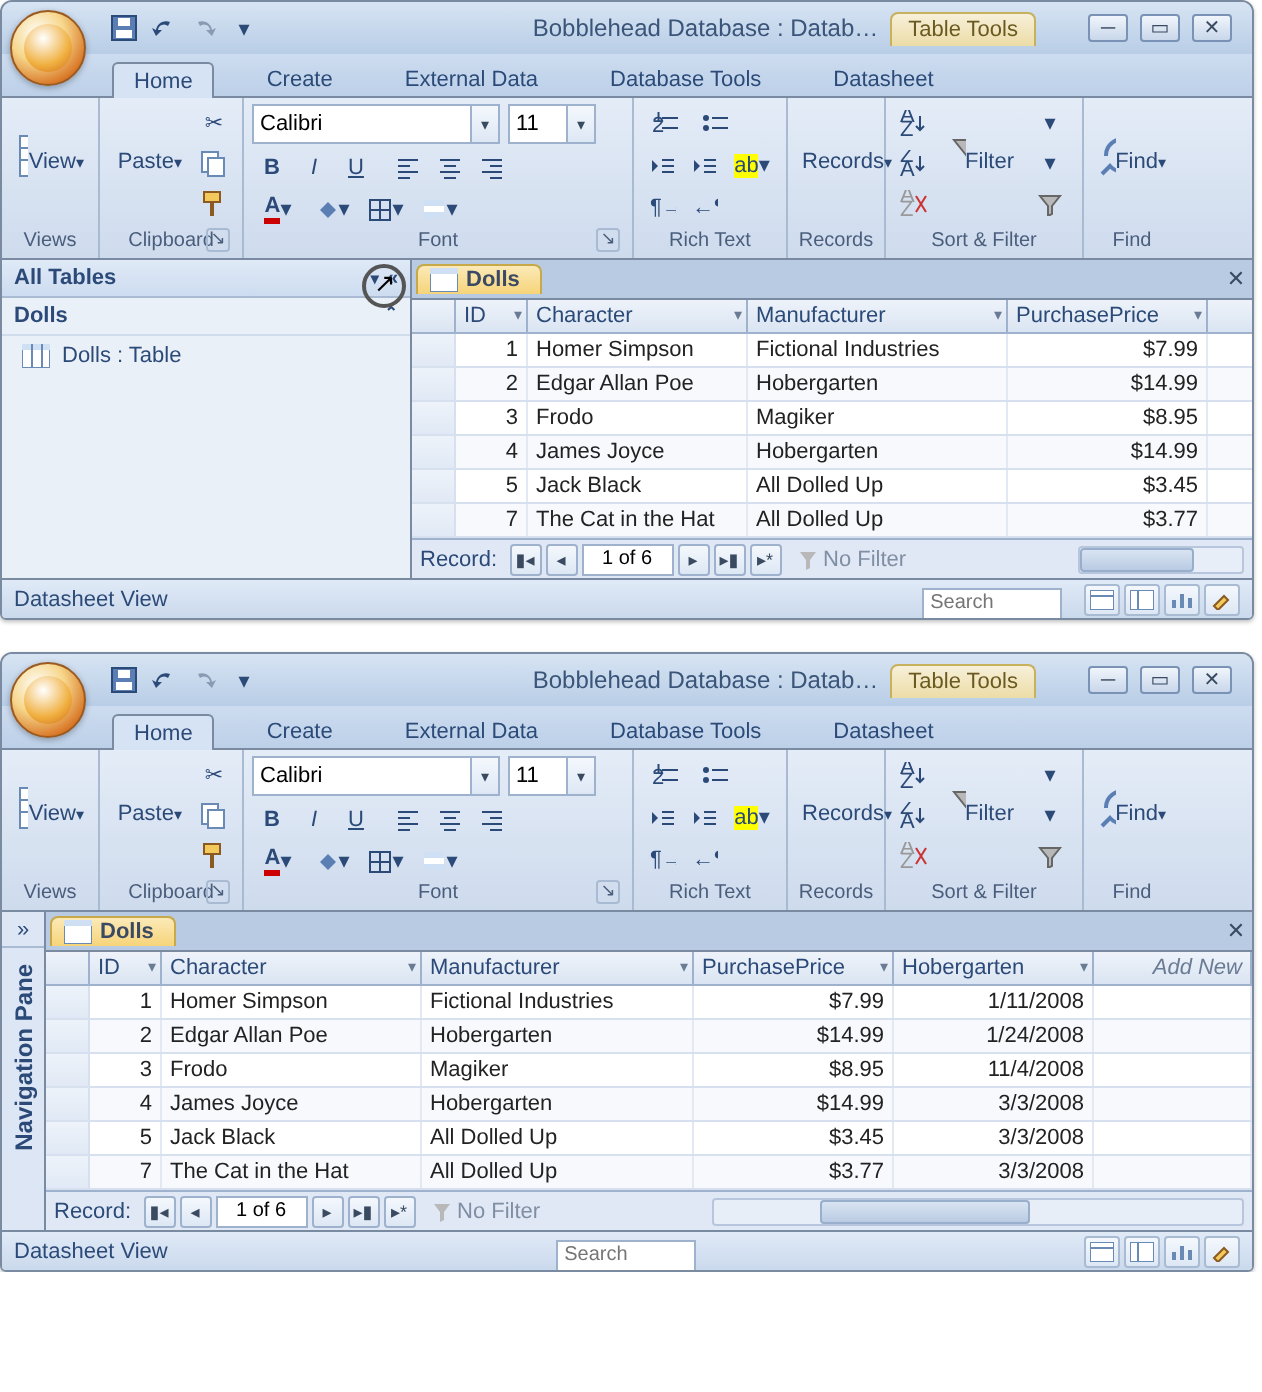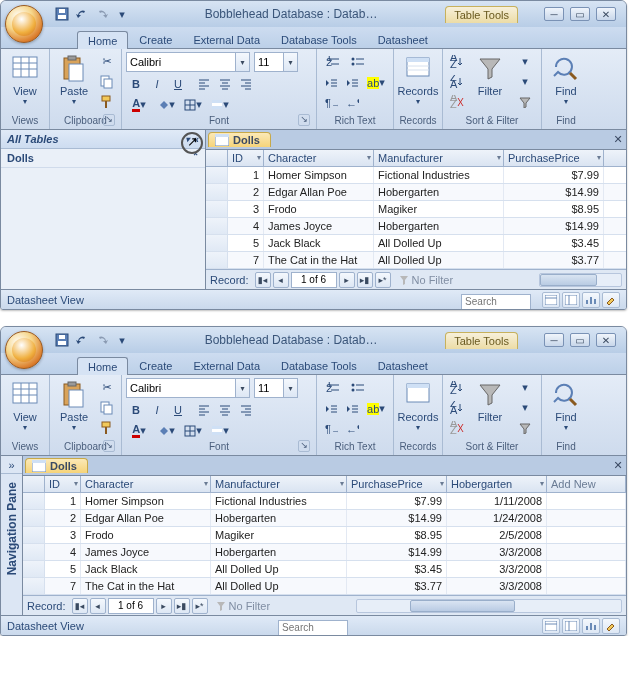--- a/index.html
+++ b/index.html
@@ -12,50 +12,50 @@
     box-shadow: 0 1px 2px rgba(0,0,0,.25);
     overflow: hidden;
   }
   .app-window + .app-window { margin-top: 16px; }
   
   .titlebar { display: flex; align-items: center; height: 26px; padding: 0 4px; background: linear-gradient(180deg,#d7e4f3,#b8cde6); }
   .office-btn { width: 38px; height: 38px; border-radius: 50%; background: radial-gradient(circle at 35% 30%,#fff,#f6d68a 40%,#da7a2a 75%,#9a4a14 100%); border: 1px solid #9a5a20; position: relative; top: 10px; margin-right: 4px; box-shadow: 0 1px 3px rgba(0,0,0,.3); }
   .office-btn::after { content:""; position:absolute; inset:6px; border-radius:50%; background: radial-gradient(circle at 40% 30%,#fff,#f0b040 60%,#d06a18 100%); }
   .qat { display:flex; align-items:center; gap:2px; padding:0 6px; }
   .qat-btn { width:18px; height:18px; display:flex; align-items:center; justify-content:center; border:1px solid transparent; border-radius:3px; color:#2b4a78; }
-  .title-text { flex:1; text-align:center; color:#3a5579; font-size:12px; white-space:nowrap; overflow:hidden; text-overflow:ellipsis; padding:0 6px; }
+  .title-text { flex:1; text-align:right; color:#3a5579; font-size:12px; white-space:nowrap; overflow:hidden; text-overflow:ellipsis; padding:0 6px; }
   .table-tools { background:linear-gradient(180deg,#f7f0da,#ecdca6); border:1px solid #c7b15c; border-bottom:none; border-radius:4px 4px 0 0; padding:2px 8px; font-size:11px; color:#6a5a20; margin-right:20px; }
   .win-controls { display:flex; gap:6px; padding:0 6px; }
   .win-btn { width:20px; height:14px; border:1px solid #7a92b5; border-radius:2px; background:linear-gradient(180deg,#f0f5fb,#c8d7ea); display:flex; align-items:center; justify-content:center; font-size:10px; color:#3a4a60; }
   
-  .tabrow { display:flex; align-items:flex-end; height:22px; padding-left:76px; gap:1px; border-bottom:1px solid #7a8aa0; background:linear-gradient(180deg,#cddcf0,#bcd0e8); }
+  .tabrow { display:flex; align-items:flex-end; height:22px; padding-left:55px; gap:16px; border-bottom:1px solid #7a8aa0; background:linear-gradient(180deg,#cddcf0,#bcd0e8); }
   .tab { padding:3px 10px 2px; color:#2b4a78; cursor:default; }
   .tab.active { background:#d6e3f4; border:1px solid #7a8aa0; border-bottom:none; border-radius:3px 3px 0 0; margin-bottom:-1px; font-weight:500; }
   
   .ribbon { display:flex; background:linear-gradient(180deg,#e4ecf7,#cedbed); border-bottom:1px solid #7a8aa0; }
   .group { display:flex; flex-direction:column; border-right:1px solid #a9bbd3; padding:3px 4px 1px; }
   .group-body { flex:1; display:flex; align-items:flex-start; gap:3px; min-height:60px; }
   .group-label { text-align:center; font-size:10px; color:#4a5e7c; padding:1px 0 2px; position:relative; }
   .group-label.launcher::after { content:"↘"; position:absolute; right:2px; top:0; font-size:9px; color:#4a5e7c; border:1px solid #a9bbd3; width:10px; height:10px; line-height:9px; border-radius:2px; }
-  .bigbtn { display:flex; flex-direction:column; align-items:center; justify-content:flex-start; width:40px; height:58px; border:1px solid transparent; border-radius:3px; padding:2px; color:#2b4a78; }
+  .bigbtn { display:flex; flex-direction:row; align-items:center; justify-content:flex-start; width:40px; height:58px; border:1px solid transparent; border-radius:3px; padding:2px; color:#2b4a78; }
   .bigbtn .icn { width:28px; height:28px; margin-bottom:2px; }
   .smallbtn-col { display:flex; flex-direction:column; gap:1px; }
   .smallbtn-row { display:flex; gap:1px; }
   .smallbtn { width:20px; height:19px; display:flex; align-items:center; justify-content:center; border:1px solid transparent; border-radius:3px; color:#2b4a78; font-size:11px; }
   .fontbox { display:flex; }
   .fontbox input { height:20px; border:1px solid #9fb2cd; background:#fff; padding:0 3px; font-size:11px; }
   .fontname { width:110px; }
   .fontsize { width:30px; text-align:left; }
   .drop { width:14px; border:1px solid #9fb2cd; border-left:none; background:linear-gradient(180deg,#f4f8fd,#dde7f4); display:flex; align-items:center; justify-content:center; font-size:8px; color:#3a4a60; }
   
   svg { display:block; pointer-events:none; }
   
   .body-area { display:flex; background:#c7d6ea; }
   .navpane { width:205px; background:#eaf0f8; border-right:1px solid #7a8aa0; display:flex; flex-direction:column; }
-  .nav-header { display:flex; align-items:center; justify-content:space-between; padding:3px 6px; border-bottom:1px solid #a9bbd3; background:linear-gradient(180deg,#e0eaf7,#cddcf0); font-weight:bold; color:#2b4a78; font-size:12px;font-style:italic; }
+  .nav-header { display:flex; align-items:center; justify-content:space-between; padding:3px 6px; border-bottom:1px solid #a9bbd3; background:linear-gradient(180deg,#e0eaf7,#cddcf0); font-weight:bold; color:#2b4a78; font-size:12px; }
   .nav-section { padding:3px 6px; font-weight:bold; color:#2b4a78; border-bottom:1px solid #d0dbeb; }
   .nav-item { display:flex; align-items:center; gap:6px; padding:4px 10px; color:#2b4a78; }
   .nav-item .tblicn { width:14px; height:12px; }
   .navpane-collapsed { width:22px; background:#dce6f4; border-right:1px solid #7a8aa0; display:flex; flex-direction:column; align-items:center; }
   .nav-collapsed-expand { width:100%; height:18px; display:flex; align-items:center; justify-content:center; color:#2b4a78; border-bottom:1px solid #a9bbd3; }
   .nav-collapsed-label { writing-mode: vertical-rl; transform: rotate(180deg); padding:8px 0; color:#2b4a78; font-weight:bold; font-size:12px; }
   
   .doc-tabs { display:flex; align-items:center; background:#b9cbe3; padding-left:2px; height:20px; border-bottom:1px solid #7a8aa0; }
   .doc-tab { display:flex; align-items:center; gap:4px; background:linear-gradient(180deg,#fbe9b7,#f6d479); border:1px solid #c7a94a; border-bottom:none; border-radius:4px 4px 0 0; padding:1px 10px 1px 6px; font-weight:bold; color:#3b4a63; }
   .doc-close { margin-left:auto; width:16px; height:16px; display:flex; align-items:center; justify-content:center; color:#3b4a63; }
@@ -74,21 +74,21 @@
   .w1 .col-id { width:36px; }
   .w1 .col-char { width:110px; }
   .w1 .col-manu { width:130px; }
   .w1 .col-price { width:100px; }
   
   .w2 .col-id { width:36px; }
   .w2 .col-char { width:130px; }
   .w2 .col-manu { width:136px; }
   .w2 .col-price { width:100px; }
   .w2 .col-date { width:100px; }
-  .w2 .col-add { flex:1; color:#6a7b94; }
+  .w2 .col-add { flex:1; font-style:italic; color:#6a7b94;justify-content:flex-end; }
   
   .recnav { display:flex; align-items:center; gap:2px; background:#dfe8f4; border-top:1px solid #9fb2cd; padding:1px 4px; height:20px; }
   .recnav .lbl { color:#2b4a78; margin-right:4px; }
   .recnav .nbtn { width:16px; height:16px; display:flex; align-items:center; justify-content:center; border:1px solid #9fb2cd; border-radius:2px; background:linear-gradient(180deg,#f4f8fd,#dde7f4); font-size:9px; color:#3a4a60; }
   .recnav input { width:46px; height:16px; border:1px solid #9fb2cd; text-align:center; font-size:10px; }
   .recnav .filter { color:#808ea3; margin:0 6px; display:flex; align-items:center; gap:3px; }
   .recnav .search { flex:0 0 auto;margin-top:44px; }
   .recnav .search input { width:70px; text-align:left; padding:0 3px; }
   .hscroll { flex:1; height:14px; margin-left:6px; background:#e7eef8; border:1px solid #b7c6dd; border-radius:2px; position:relative; }
   .hscroll .thumb { position:absolute; height:100%; background:linear-gradient(180deg,#d9e4f2,#b9cbe3); border:1px solid #99aeca; border-radius:2px; }
@@ -395,20 +395,29 @@
         <span>All Tables</span>
         <span style="display:flex; gap:4px; align-items:center;">
           <span style="font-size:8px;">▾</span>
           <span style="font-size:10px;">«</span>
         </span>
       </div>
       <div class="nav-section">
         <span>Dolls</span>
         <span style="float:right; font-size:8px;">⌃</span>
       </div>
+      <div class="nav-item">
+        <svg class="tblicn">
+            <rect x="0" y="0" width="14" height="12" fill="#fff" stroke="#6a8ab6"></rect>
+            <rect x="0" y="0" width="14" height="3" fill="#cfe0f5"></rect>
+            <line x1="5" y1="0" x2="5" y2="12" stroke="#6a8ab6"></line>
+            <line x1="10" y1="0" x2="10" y2="12" stroke="#6a8ab6"></line>
+          </svg>
+        <span>Dolls : Table</span>
+      </div>
       <div class="cursor-overlay" style="left:180px; top:2px;"></div>
     </div>
 
     <div class="sheet">
       <div class="doc-tabs">
         <div class="doc-tab">
           <svg width="14" height="12">
               <rect x="0" y="0" width="14" height="12" fill="#fff" stroke="#6a8ab6"></rect>
               <rect x="0" y="0" width="14" height="3" fill="#cfe0f5"></rect>
             </svg>
@@ -868,21 +877,21 @@
             <div class="cell col-price num">$14.99</div>
             <div class="cell col-date num">1/24/2008</div>
             <div class="cell col-add"></div>
           </div>
           <div class="datarow">
             <div class="rowsel"></div>
             <div class="cell col-id num">3</div>
             <div class="cell col-char">Frodo</div>
             <div class="cell col-manu">Magiker</div>
             <div class="cell col-price num">$8.95</div>
-            <div class="cell col-date num">2/5/2008</div>
+            <div class="cell col-date num">11/4/2008</div>
             <div class="cell col-add"></div>
           </div>
           <div class="datarow">
             <div class="rowsel"></div>
             <div class="cell col-id num">4</div>
             <div class="cell col-char">James Joyce</div>
             <div class="cell col-manu">Hobergarten</div>
             <div class="cell col-price num">$14.99</div>
             <div class="cell col-date num">3/3/2008</div>
             <div class="cell col-add"></div>

